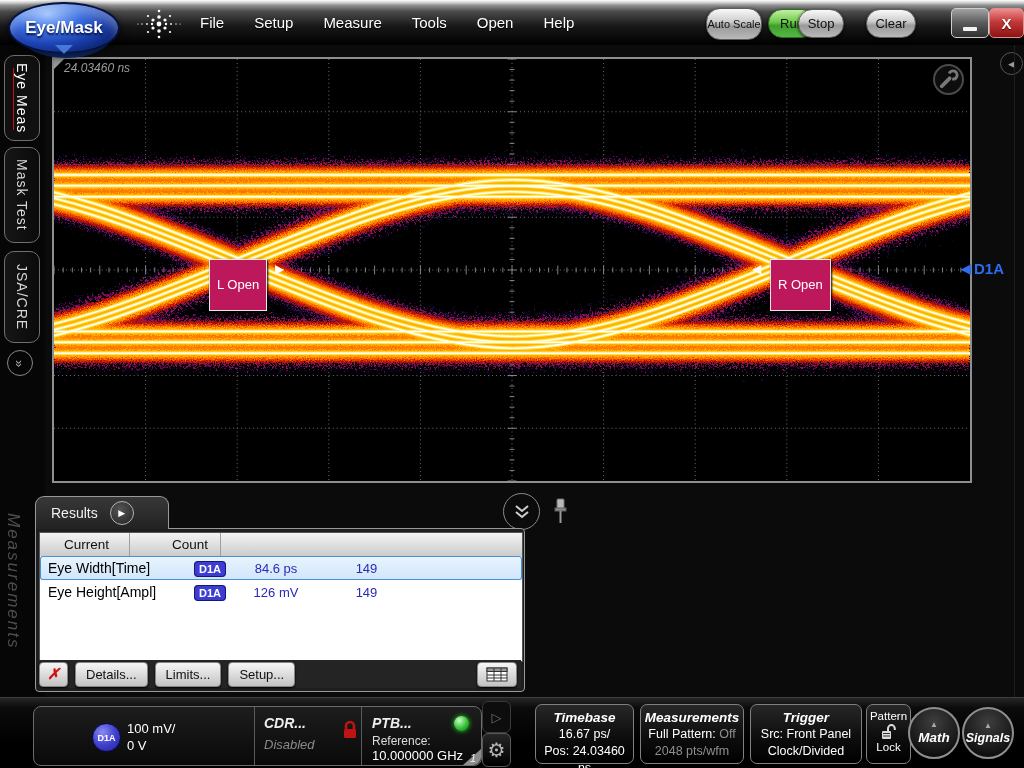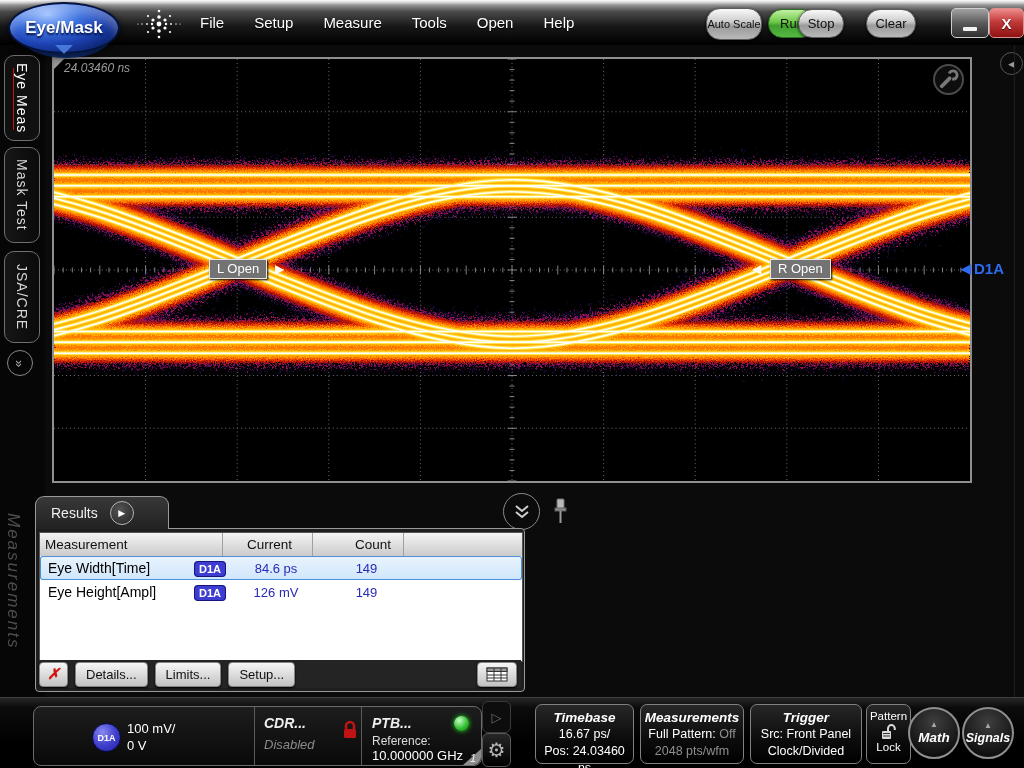--- a/index.html
+++ b/index.html
@@ -58,21 +58,21 @@
   .meas-label span{writing-mode:vertical-rl;text-orientation:mixed;letter-spacing:2px;}
   
   .display{position:absolute;left:52px;top:57px;width:920px;height:426px;box-sizing:border-box;
     border:2px solid #8f8f8f;background:#000;}
   .display svg{position:absolute;left:0;top:0;width:100%;height:100%;}
   .tb-ann{position:absolute;left:10px;top:2px;color:#9a9a9a;font-style:italic;font-size:12px;z-index:6;}
   .corner-tri{position:absolute;left:0;top:0;width:0;height:0;border-top:10px solid #999;
     border-right:10px solid transparent;z-index:6;}
   .wrench-btn{position:absolute;right:6px;top:5px;width:27px;height:27px;border-radius:50%;
     border:2px solid #4a4a4a;background:#0d0d0d;z-index:6;display:flex;align-items:center;justify-content:center;}
-  .open-label{position:absolute;z-index:7;height:18px;line-height:18px;padding:0 7px;background:#737373;
+  .open-label{position:absolute;z-index:7;height:18px;line-height:18px;padding:16px 7px;background:#be185d;
     border:1px solid #e8e8e8;color:#fff;font-size:13px;box-shadow:1px 1px 2px #000;}
   #lopen-box{left:155px;top:200px;}
   #ropen-box{left:716px;top:200px;}
   .open-arrow{position:absolute;z-index:7;color:#fff;font-size:12px;line-height:12px;}
   #lopen-arrow{left:221px;top:204px;}
   #ropen-arrow{left:698px;top:204px;}
   .d1a-marker{position:absolute;left:961px;top:260px;color:#2f6bf0;font-weight:bold;font-size:15px;
     display:flex;align-items:center;gap:3px;}
   .d1a-marker .tri{font-size:13px;}
   
@@ -623,21 +623,20 @@
   <div id="pin-icon">
     <svg width="17" height="27" viewBox="0 0 17 27">
       <rect x="5" y="1" width="7" height="10" rx="1" fill="#b9b9b9" stroke="#6e6e6e"></rect>
       <rect x="3" y="10" width="11" height="3" fill="#8d8d8d" stroke="#5e5e5e"></rect>
       <line x1="8.5" y1="13" x2="8.5" y2="25" stroke="#9a9a9a" stroke-width="2"></line>
     </svg>
   </div>
   <div class="results-panel">
     <div class="table-wrap">
       <div class="thead">
-        <div class="c c-meas">Measurement</div>
         <div class="c c-cur">Current</div>
         <div class="c c-cnt">Count</div>
         <div class="c c-fill"></div>
       </div>
       <div class="trow selected">
         <div class="t-name">Eye Width[Time]</div>
         <div class="t-badge"><span class="badge">D1A</span></div>
         <div class="t-cur">84.6 ps</div>
         <div class="t-cnt">149</div>
       </div>

